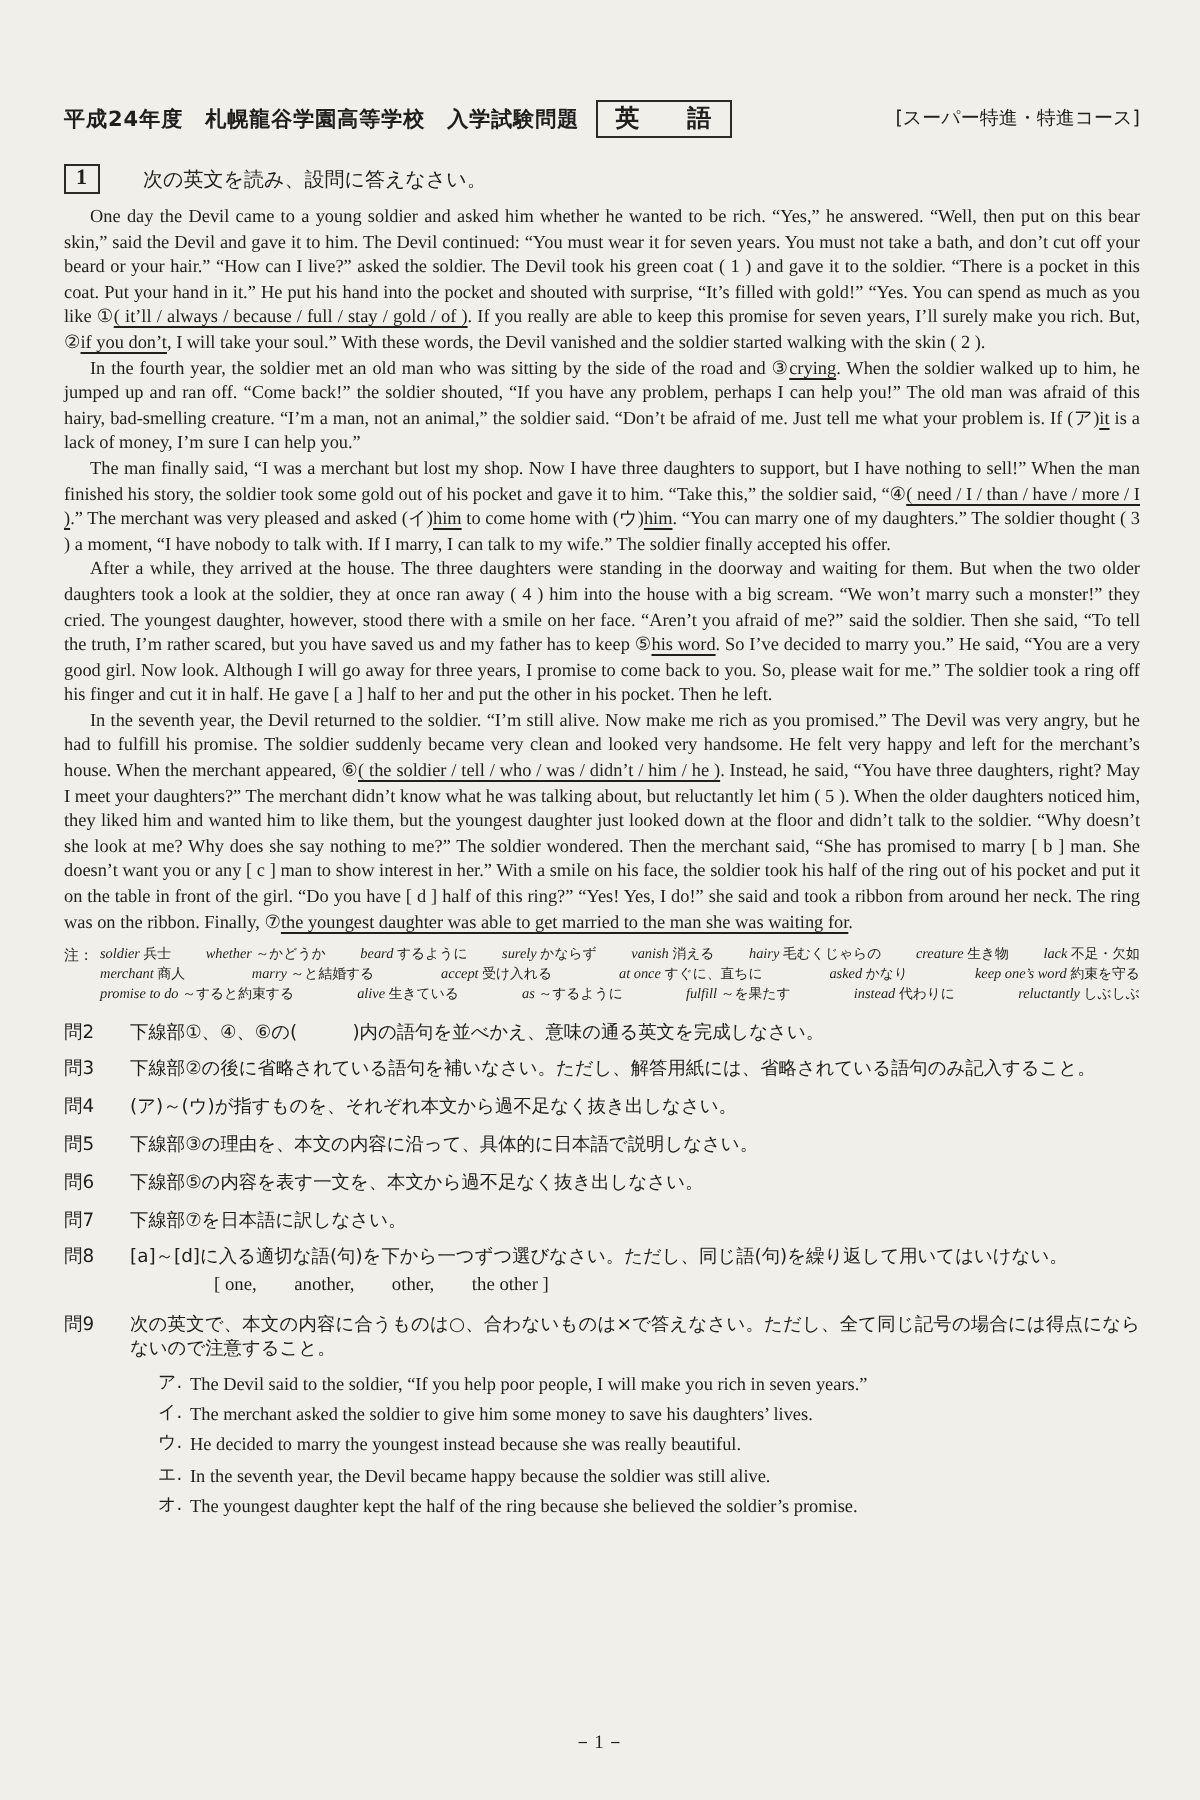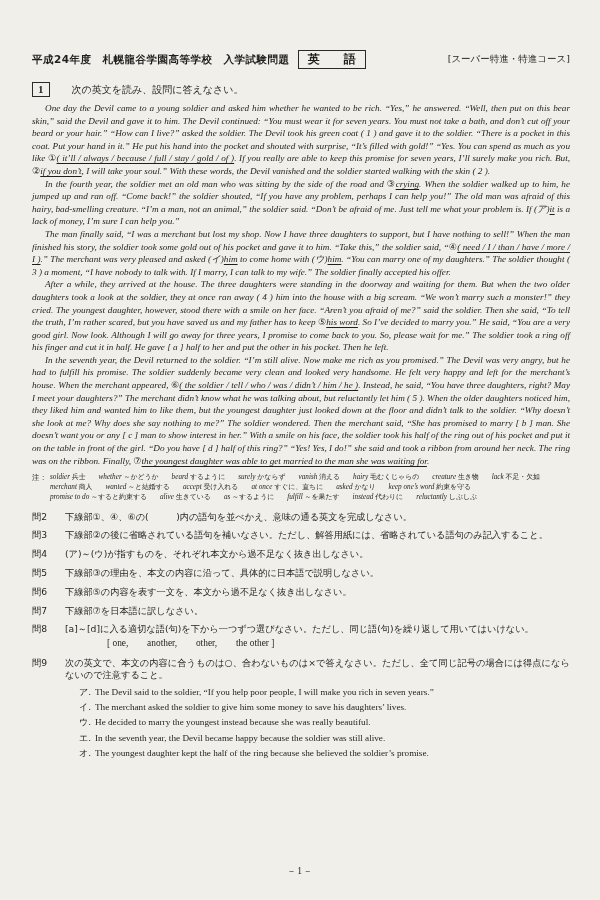--- a/index.html
+++ b/index.html
@@ -18,27 +18,27 @@
     font-size:12px;font-weight:bold;line-height:15px;}
   .course-label{margin-left:auto;font-size:9.5px;}
   
   .section-head{display:flex;align-items:center;margin:0 0 5px 0;}
   .section-number-box{border:1.6px solid #2b2a28;padding:0 5px;font-weight:bold;
     font-size:11px;line-height:13px;font-family:"Liberation Serif",serif;}
   .section-instruction{margin-left:22px;font-size:10px;
     font-family:Liberation Sans, sans-serif;}
   
   .passage p{margin:0;text-indent:13px;text-align:justify;
-    font-size:9.2px;line-height:12.6px;font-style:italic;}
+    font-size:9.2px;line-height:12.6px;}
   .passage .u{text-decoration:underline;text-underline-offset:2px;}
   
   .notes{display:flex;margin-top:6px;font-size:7.2px;line-height:9.8px;}
   .notes-label{flex:0 0 18px;font-family:"DejaVu Sans","Liberation Sans",sans-serif;font-size:7.4px;}
   .notes-body{flex:1;}
-  .note-line{display:flex;flex-wrap:wrap;column-gap:13px;}
+  .note-line{display:flex;flex-wrap:wrap;column-gap:13px;justify-content:space-between;}
   .note-en{font-style:italic;font-family:"Liberation Serif",serif;}
   .note-ja{font-family:"DejaVu Sans","Liberation Sans",sans-serif;font-size:6.9px;}
   
   .questions{margin-top:8px;}
   .q-row{display:flex;margin-bottom:7px;
     font-family:"DejaVu Sans","Liberation Sans",sans-serif;
     font-size:9.2px;line-height:11.8px;}
   .q-label{flex:0 0 24px;margin-right:9px;white-space:nowrap;}
   .q-body{flex:1;}
   .q-text{text-align:justify;}
@@ -83,21 +83,21 @@
           <span class="note-item"><span class="note-en">whether</span> <span class="note-ja">～かどうか</span></span>
           <span class="note-item"><span class="note-en">beard</span> <span class="note-ja">するように</span></span>
           <span class="note-item"><span class="note-en">surely</span> <span class="note-ja">かならず</span></span>
           <span class="note-item"><span class="note-en">vanish</span> <span class="note-ja">消える</span></span>
           <span class="note-item"><span class="note-en">hairy</span> <span class="note-ja">毛むくじゃらの</span></span>
           <span class="note-item"><span class="note-en">creature</span> <span class="note-ja">生き物</span></span>
           <span class="note-item"><span class="note-en">lack</span> <span class="note-ja">不足・欠如</span></span>
         </div>
         <div class="note-line">
           <span class="note-item"><span class="note-en">merchant</span> <span class="note-ja">商人</span></span>
-          <span class="note-item"><span class="note-en">wanted</span> <span class="note-ja">～と結婚する</span></span>
+          <span class="note-item"><span class="note-en">marry</span> <span class="note-ja">～と結婚する</span></span>
           <span class="note-item"><span class="note-en">accept</span> <span class="note-ja">受け入れる</span></span>
           <span class="note-item"><span class="note-en">at once</span> <span class="note-ja">すぐに、直ちに</span></span>
           <span class="note-item"><span class="note-en">asked</span> <span class="note-ja">かなり</span></span>
           <span class="note-item"><span class="note-en">keep one’s word</span> <span class="note-ja">約束を守る</span></span>
         </div>
         <div class="note-line">
           <span class="note-item"><span class="note-en">promise to do</span> <span class="note-ja">～すると約束する</span></span>
           <span class="note-item"><span class="note-en">alive</span> <span class="note-ja">生きている</span></span>
           <span class="note-item"><span class="note-en">as</span> <span class="note-ja">～するように</span></span>
           <span class="note-item"><span class="note-en">fulfill</span> <span class="note-ja">～を果たす</span></span>

